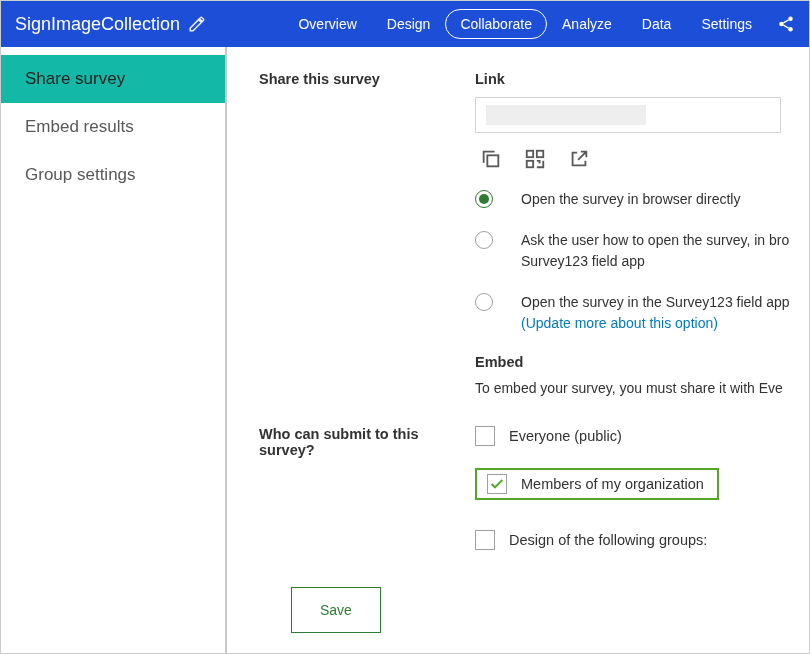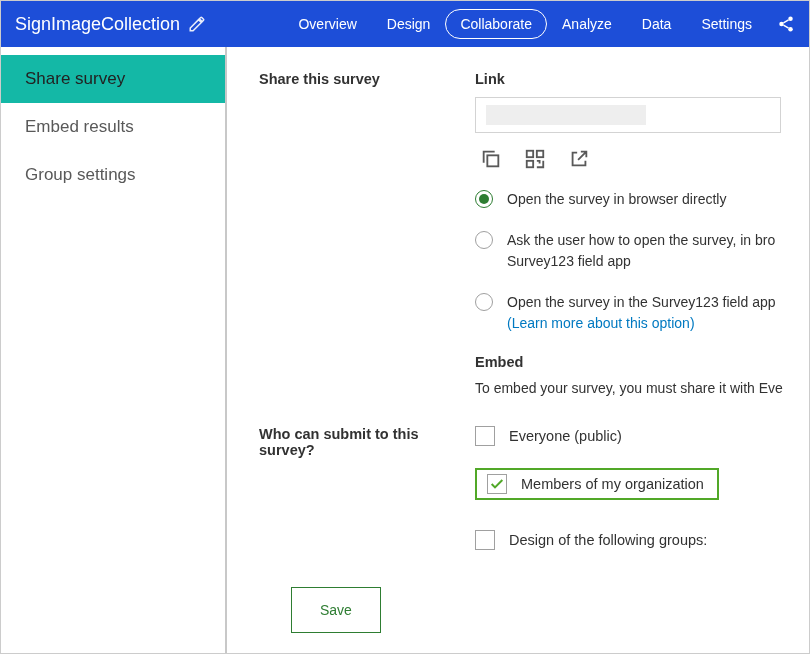--- a/index.html
+++ b/index.html
@@ -138,21 +138,21 @@
       cursor: pointer;
       color: #595959;
       display: flex;
       align-items: center;
       justify-content: center;
     }
     
     .radio-row {
       display: flex;
       align-items: flex-start;
-      gap: 14px;
+      gap: 28px;
       margin-bottom: 20px;
     }
     .radio {
       width: 18px;
       height: 18px;
       border: 1px solid #a0a0a0;
       border-radius: 50%;
       flex-shrink: 0;
       position: relative;
       margin-top: 1px;
@@ -306,21 +306,21 @@
             <span class="radio"></span>
             <span class="radio-label">
               <span>Ask the user how to open the survey, in bro</span><br>
               <span>Survey123 field app</span>
             </span>
           </div>
           <div class="radio-row">
             <span class="radio"></span>
             <span class="radio-label">
               <span>Open the survey in the Survey123 field app</span><br>
-              <span class="learn-more">(Learn more about this option)</span>
+              <span class="learn-more">(Update more about this option)</span>
             </span>
           </div>
 
           <div class="subhead">Embed</div>
           <div class="embed-text">To embed your survey, you must share it with Eve</div>
         </div>
       </div>
 
       <div class="section-row">
         <div class="section-label">Who can submit to this survey?</div>

